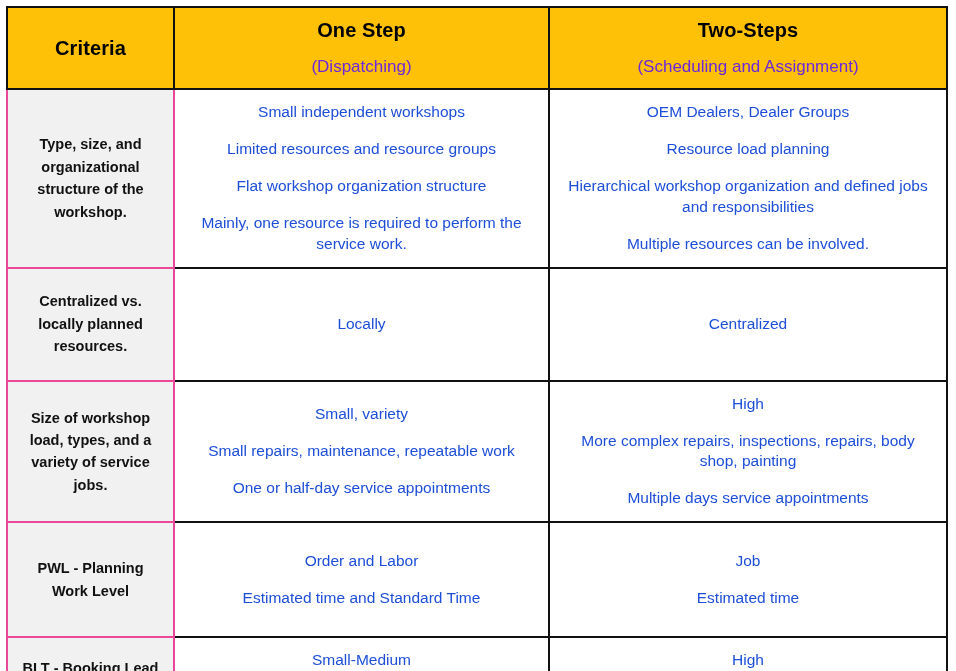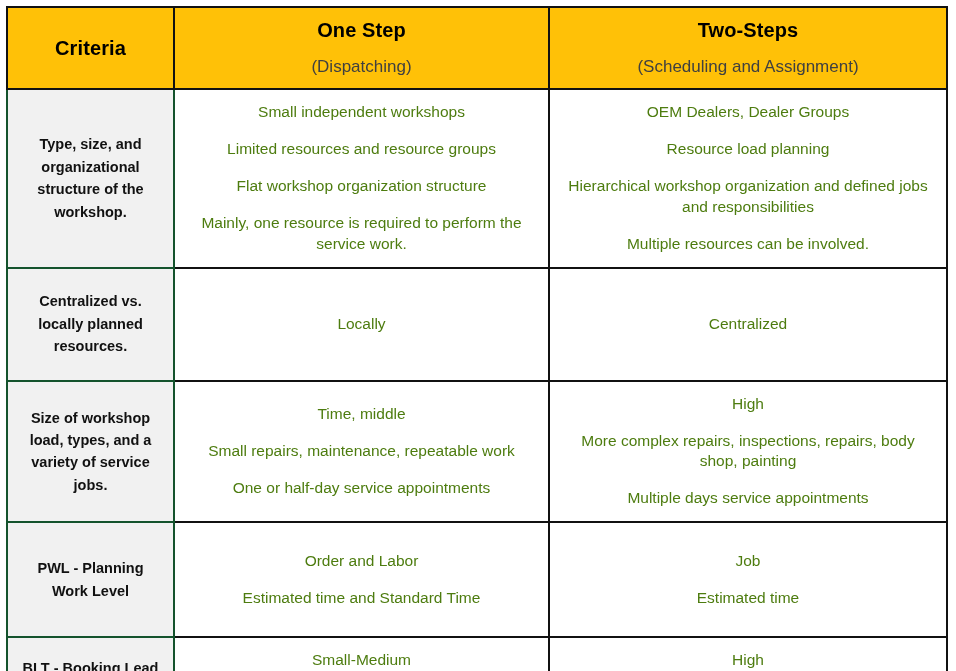--- a/index.html
+++ b/index.html
@@ -49,48 +49,48 @@
   .hdr-title {
     font-size: 20px;
     font-weight: bold;
     color: #000000;
     letter-spacing: .1px;
     line-height: 1.25;
   }
   .hdr-sub {
     font-size: 17px;
     font-weight: normal;
-    color: #404040;
+    color: #6d28d9;
     margin-top: 13px;
     line-height: 1.25;
   }
   .hdr-title.single { margin: 8px; }
 
   
   tbody th.crit {
     background: #F1F1F1;
-    border: 2px solid #14532d;
+    border: 2px solid #ec4899;
     text-align: center;
     vertical-align: middle;
     padding: 10px 12px;
     font-size: 14.5px;
     font-weight: bold;
     color: #111111;
     line-height: 1.55;
     box-sizing: border-box;
   }
   tbody td.cell {
     background: #FFFFFF;
     border: 2px solid #111111;
     text-align: center;
     vertical-align: middle;
     padding: 12px 18px;
     font-size: 15.5px;
     font-weight: normal;
-    color: #4d7c0f;
+    color: #1d4ed8;
     line-height: 1.35;
     box-sizing: border-box;
   }
   tbody td.cell p {
     margin: 0 0 16px 0;
   }
   tbody td.cell p:last-child { margin-bottom: 0; }
 
   
   tr.r0 { height: 174px; }
@@ -148,21 +148,21 @@
             <p>Locally</p>
           </td>
         <td class="cell">
             <p>Centralized</p>
           </td>
       </tr>
 
       <tr class="r2">
         <th class="crit">Size of workshop load, types, and a variety of service jobs.</th>
         <td class="cell">
-            <p>Time, middle</p>
+            <p>Small, variety</p>
             <p>Small repairs, maintenance, repeatable work</p>
             <p>One or half-day service appointments</p>
           </td>
         <td class="cell">
             <p>High</p>
             <p>More complex repairs, inspections, repairs, body shop, painting</p>
             <p>Multiple days service appointments</p>
           </td>
       </tr>
 

